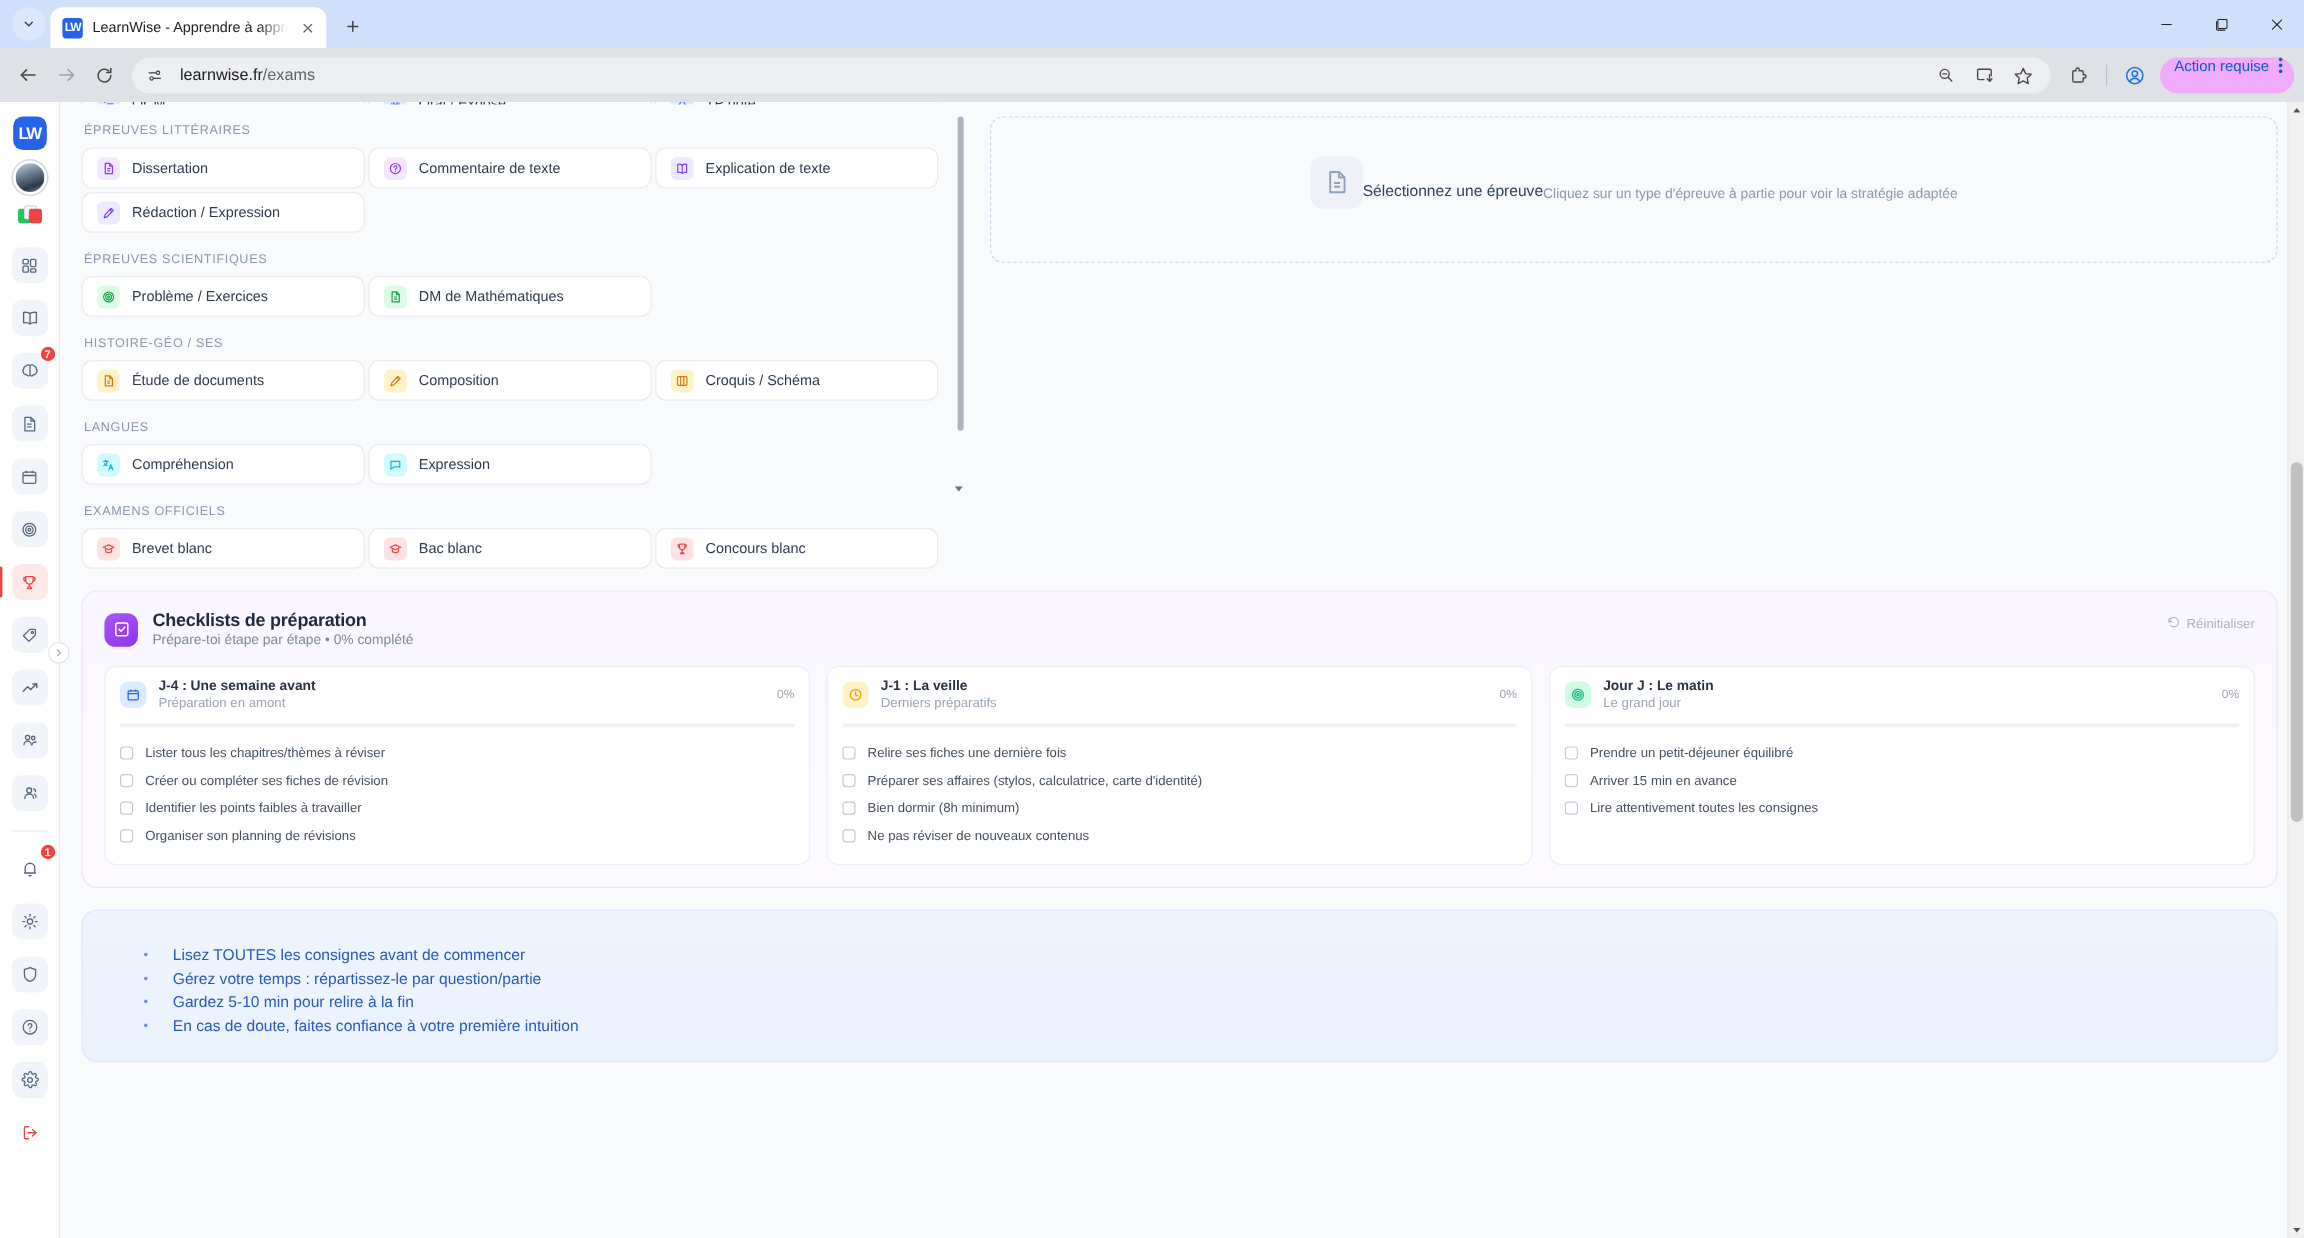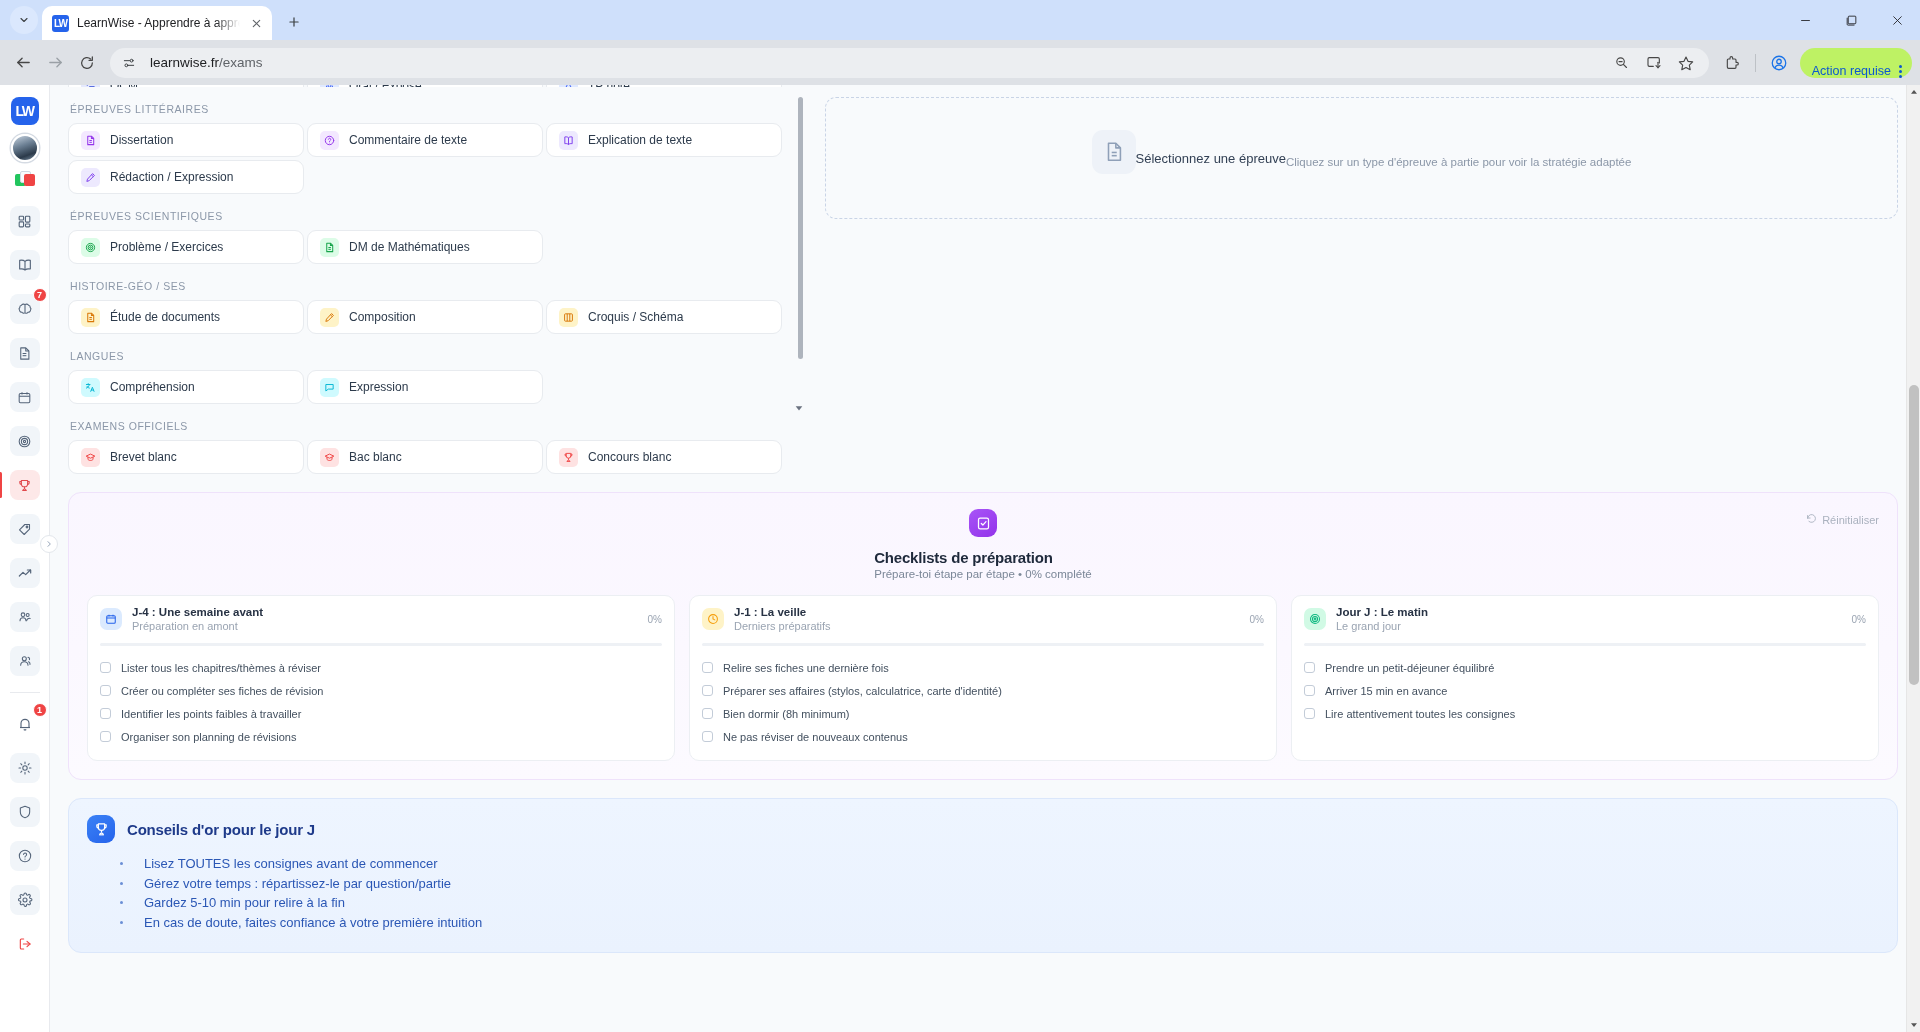--- a/index.html
+++ b/index.html
@@ -60,22 +60,22 @@
   }
   .omni-site {
     width: 26px; height: 26px; border-radius: 13px; display: flex;
     align-items: center; justify-content: center; color: #3c4043;
   }
   .omni-url { font-size: 13.5px; color: #202124; flex: 1; }
   .omni-url .dim { color: #5f6368; }
   .omni-right { display: flex; align-items: center; gap: 2px; }
   .tb-sep { width: 1px; height: 18px; background: #bdc1c6; margin: 0 6px; }
   .action-req {
-    height: 30px; background: #bef264; border-radius: 15px; display: flex;
-    align-items: flex-end; gap: 4px; padding: 0 6px 0 12px; color: #0b57d0;
+    height: 30px; background: #f0abfc; border-radius: 15px; display: flex;
+    align-items: flex-start; gap: 4px; padding: 0 6px 0 12px; color: #0b57d0;
     font-size: 12.5px; margin-left: 4px;
   }
   .kebab { display:flex; flex-direction: column; gap: 2px; align-items:center; padding: 0 4px;}
   .kebab i { width: 3px; height: 3px; border-radius: 50%; background: #0b57d0; display:block;}
 
   
   .viewport { flex: 1; display: flex; background: #f8fafc; position: relative; overflow: hidden; }
 
   
   .appbar {
@@ -193,21 +193,21 @@
   }
   .ph-title { font-size: 13px; color: #334155; font-weight: 400; }
   .ph-sub { font-size: 11.5px; color: #8b97a8; margin-top: 8px; }
 
   
   .panel {
     margin: 18px 0 0 0; border-radius: 13px; border: 1px solid #efe2fb;
     background: linear-gradient(180deg,#faf6ff 0%, #fbf8ff 55%, #fcfaff 100%);
     padding: 16px 18px 18px 18px; position: relative;
   }
-  .panel-head { display: flex; align-items: center; gap: 12px; flex-direction: column; }
+  .panel-head { display: flex; align-items: center; gap: 12px; }
   .panel-ico {
     width: 28px; height: 28px; border-radius: 9px;
     background: linear-gradient(145deg,#a855f7,#9333ea); color: #fff;
     display: flex; align-items: center; justify-content: center;
   }
   .panel-title { font-size: 15px; font-weight: 700; color: #1e293b; letter-spacing: -.2px; }
   .panel-sub { font-size: 11.5px; color: #7b8798; margin-top: 2px; }
   .panel-reset {
     position: absolute; right: 18px; top: 20px; display: flex; align-items: center;
     gap: 5px; font-size: 11px; color: #aab2bf;
@@ -904,33 +904,20 @@
                   <span class="chk"></span>
                   <span class="chk-label">Lire attentivement toutes les consignes</span>
                 </div>
               </div>
             </div>
 
           </div>
         </div>
 
         <div class="tips">
-          <div class="tips-head">
-            <div class="tips-ico">
-              <svg width="15" height="15" viewBox="0 0 24 24" fill="none" stroke="currentColor" stroke-width="1.9" stroke-linejoin="round">
-                  <path d="M7 3h10v5.5a5 5 0 0 1-10 0z"></path>
-                  <path d="M7 4.5H4.5v1.8A3.2 3.2 0 0 0 7.7 9.5"></path>
-                  <path d="M17 4.5h2.5v1.8a3.2 3.2 0 0 1-3.2 3.2"></path>
-                  <line x1="12" y1="13.5" x2="12" y2="17"></line>
-                  <line x1="8.2" y1="20.5" x2="15.8" y2="20.5"></line>
-                  <path d="M9.3 20.5c0-1.5 1.2-2.7 2.7-2.7s2.7 1.2 2.7 2.7"></path>
-                </svg>
-            </div>
-            <div class="tips-title">Conseils d'or pour le jour J</div>
-          </div>
           <div class="tips-list">
             <div class="tip-row">
               <span class="tip-dot"></span>
               <span class="tip-text">Lisez TOUTES les consignes avant de commencer</span>
             </div>
             <div class="tip-row">
               <span class="tip-dot"></span>
               <span class="tip-text">Gérez votre temps : répartissez-le par question/partie</span>
             </div>
             <div class="tip-row">

